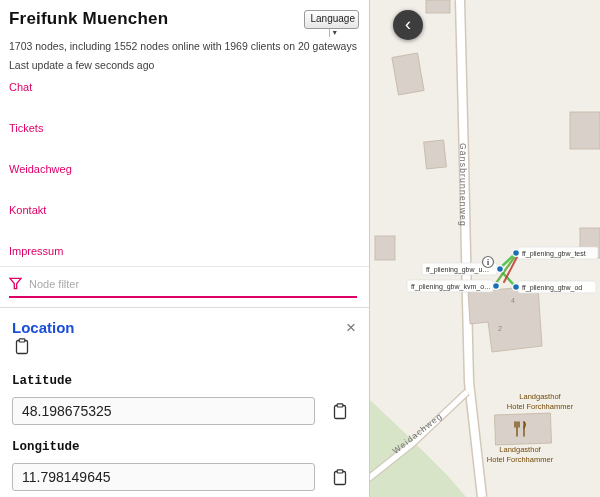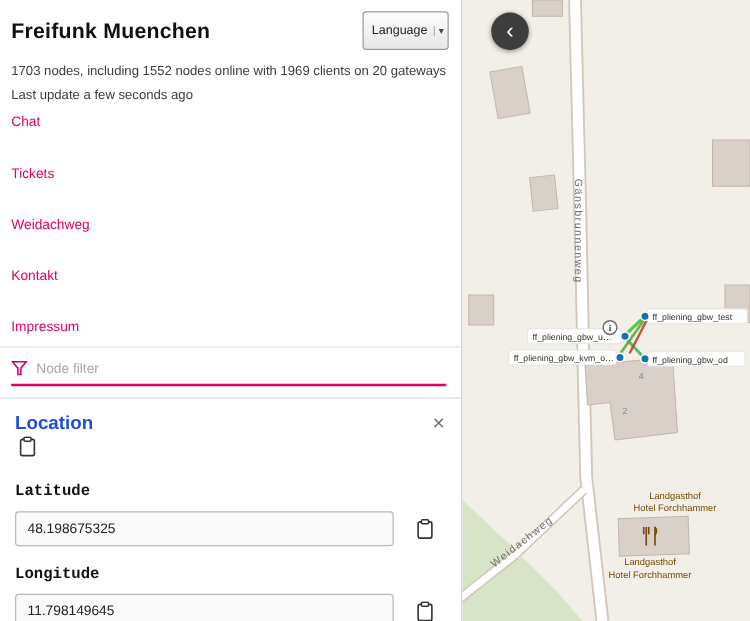--- a/index.html
+++ b/index.html
@@ -11,21 +11,21 @@
   
   .panel {
     width:370px; height:497px; background:#fff;
     border-right:1px solid #ccc; position:relative; flex:none;
   }
   .titlebar { display:flex; justify-content:space-between; align-items:center; padding:9px 10px 0 9px; }
   .app-title { font-size:17px; font-weight:bold; color:#111; letter-spacing:.2px; }
   .lang-select {
     display:flex; align-items:center; gap:5px; font-size:10px; color:#222;
     border:1px solid #9a9a9a; border-radius:3px; padding:2px 3px 2px 6px;
-    background:linear-gradient(#fefefe,#e6e6e6); cursor:default; height:31px;
+    background:linear-gradient(#fefefe,#e6e6e6); cursor:default; height:19px;flex-direction:column;
   }
   .lang-select .chev { font-size:8px; color:#444; border-left:1px solid #b5b5b5; padding-left:3px; line-height:1; }
   .stats-line { font-size:10.5px; color:#3d3d3d; margin:11px 9px 0; }
   .update-line { font-size:10.5px; color:#3d3d3d; margin:7px 9px 0; }
   .links-row { display:flex; gap:29px; margin:10px 9px 9px;flex-direction:column; }
   .links-row a { font-size:11px; color:#dc0067; text-decoration:none; cursor:pointer; }
   .hr { border-top:1px solid #e6e6e6; }
   .filter-row {
     margin:7px 12px 0 9px; display:flex; align-items:center; gap:7px;
     border-bottom:2px solid #dc0067; padding:3px 2px 6px 0;
@@ -39,21 +39,21 @@
   .location { padding:11px 13px 0 12px; }
   .loc-head { display:flex; justify-content:space-between; align-items:center; }
   .loc-title { font-size:15px; font-weight:bold; color:#1d4ed8; }
   .close-btn { font-size:17px; color:#777; background:none; border:none; cursor:pointer; line-height:1; }
   .address { font-size:10.5px; color:#333; line-height:1.6; margin:13px 0 7px; max-width:340px; }
   .clip-btn { background:none; border:none; cursor:pointer; padding:2px; display:inline-flex; }
   .field-label { font-size:12.5px; font-weight:bold; color:#111; margin:15px 0 9px;font-family:Liberation Mono, monospace; }
   .field-row { display:flex; align-items:center; gap:15px; }
   .field-row input {
     width:303px; height:28px; border:1px solid #b9b9b9; border-radius:3px;
-    background:#fafafa; font-size:11px; color:#222; padding:0 9px;
+    background:#fafafa; font-size:14px; color:#222; padding:0 9px;
     font-family:"Liberation Sans",sans-serif;
   }
   .uci-box {
     width:303px; height:56px; border:1px solid #7d7d7d; border-radius:2px;
     font-family:"DejaVu Sans Mono", monospace; font-size:8.5px; line-height:1.5;
     color:#111; padding:3px 6px; resize:none; background:#fff; display:block;
   }
   .uci-clip { margin-top:5px; }
   
   .map-wrap { position:relative; width:230px; height:497px; background:#f2efe8; flex:none; }

